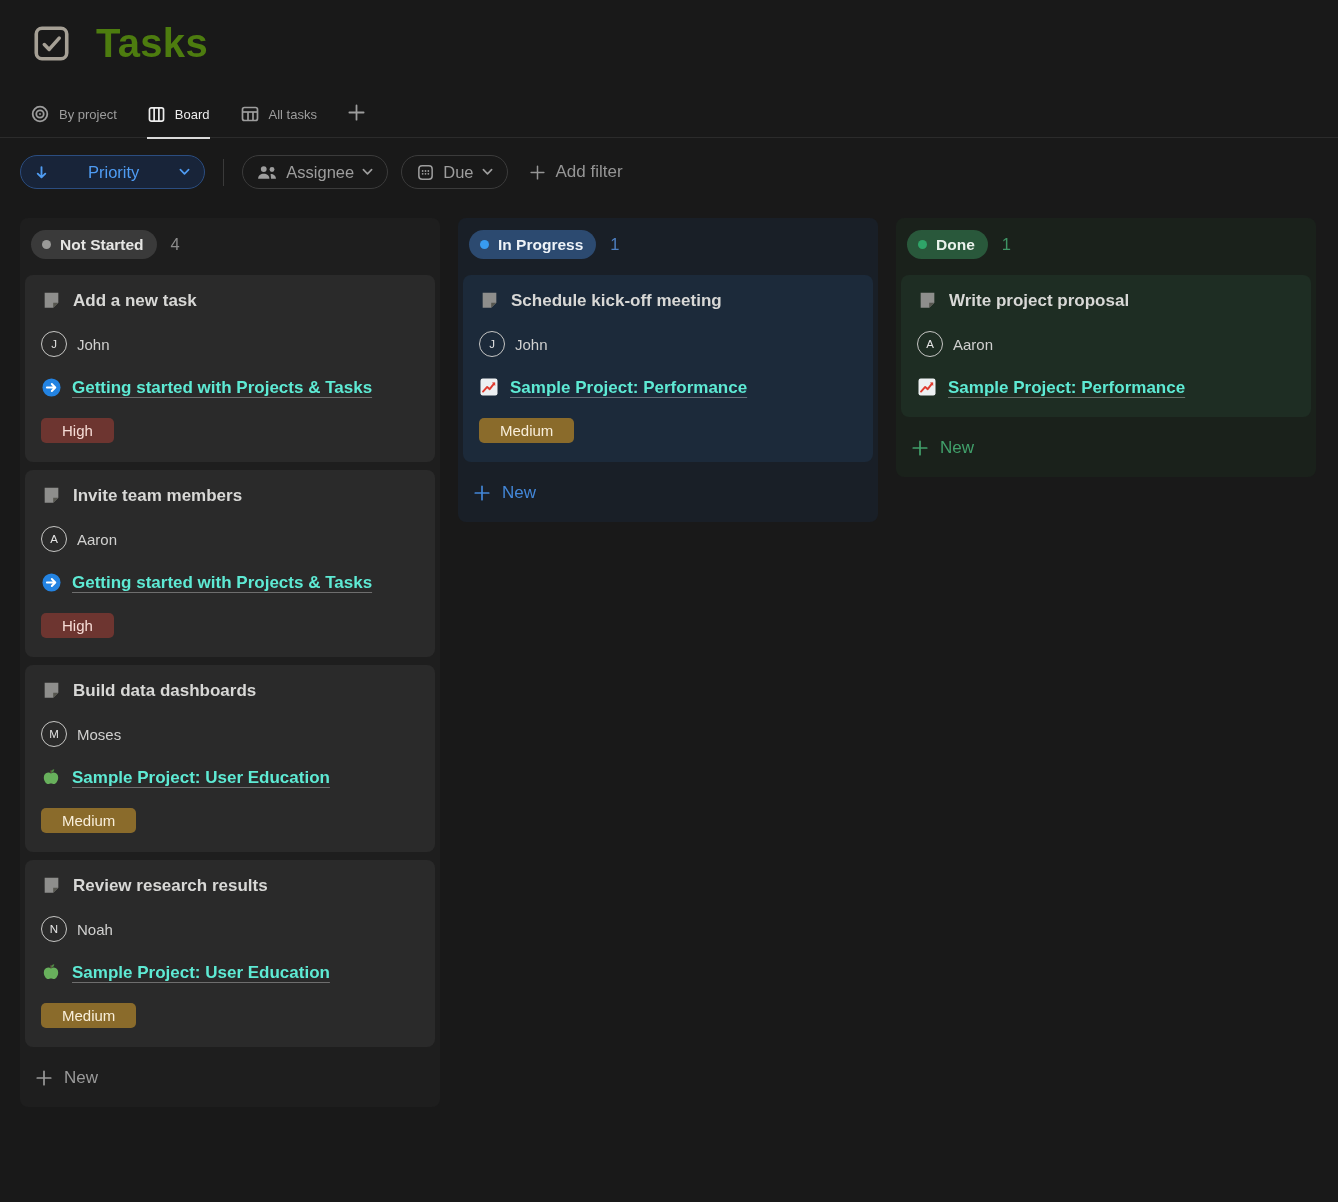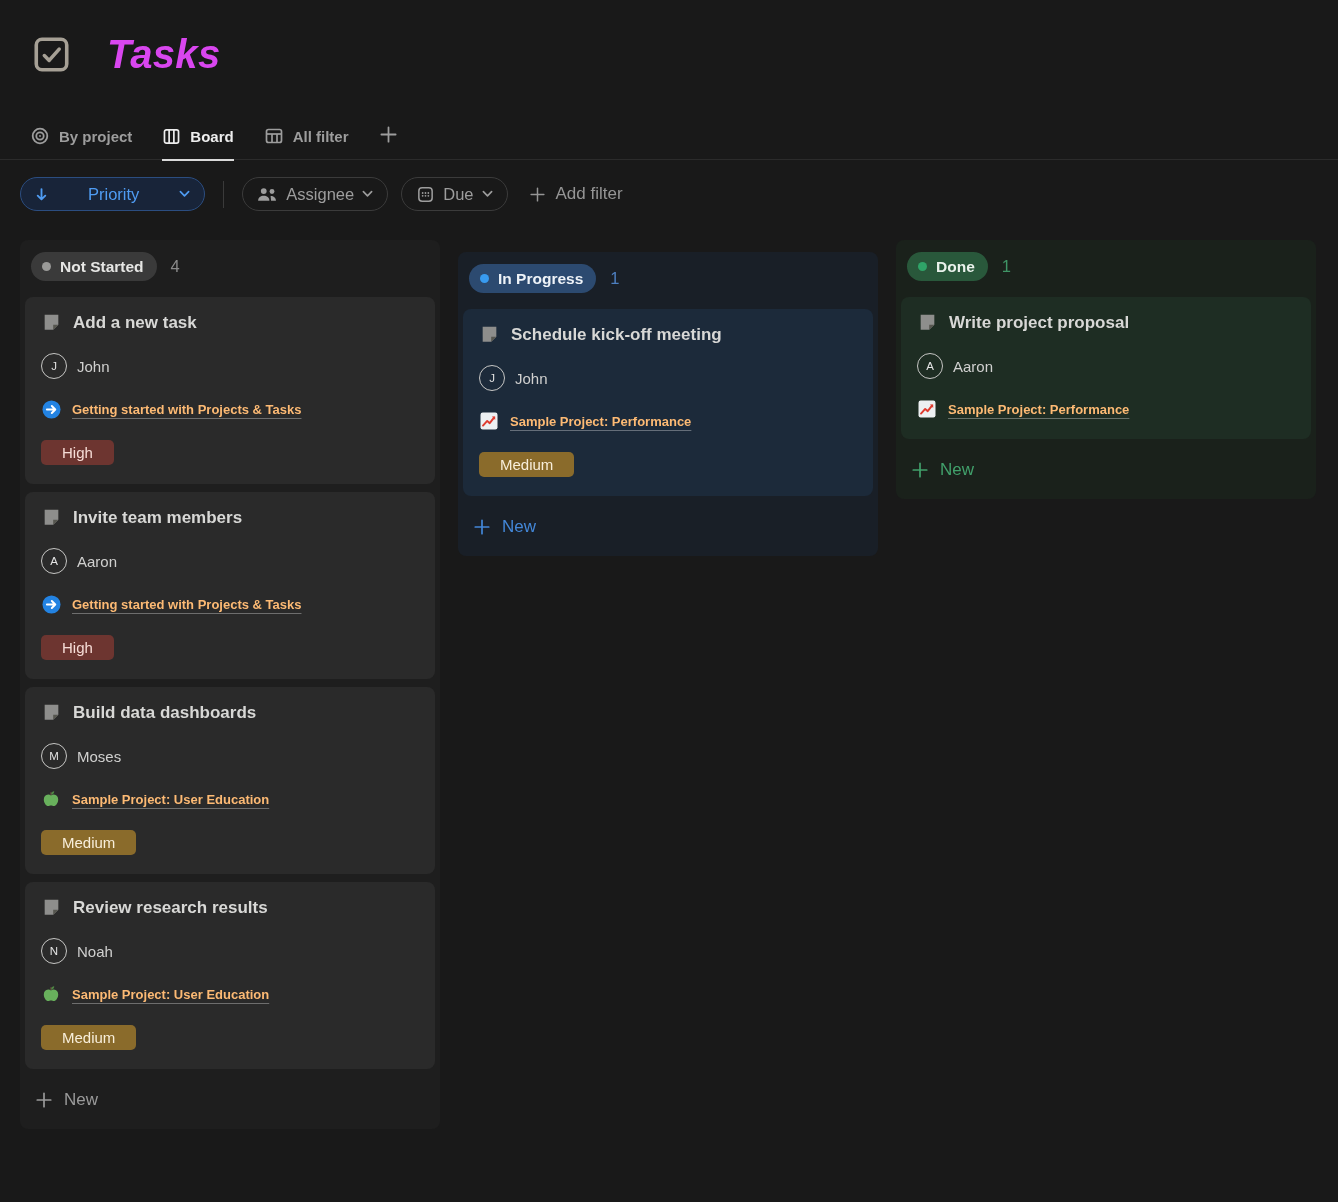--- a/index.html
+++ b/index.html
@@ -7,25 +7,25 @@
   body {
     width:1338px; height:1202px;
     background:#191919;
     font-family:"Liberation Sans", sans-serif;
     overflow:hidden;
     -webkit-font-smoothing:antialiased;
   }
   
   .header { display:flex; align-items:center; gap:18px; padding:16px 0 0 30px; }
   .title-icon { display:flex; }
-  .page-title { font-size:40px; font-weight:700; color:#d946ef; margin:16px; letter-spacing:.3px;font-style:italic; }
+  .page-title { font-size:40px; font-weight:700; color:#4d7c0f; margin:5px; letter-spacing:.3px; }
 
   
   .tabbar { display:flex; align-items:flex-end; gap:30px; margin-top:32px; padding:0 30px; border-bottom:1px solid #2b2b2b; }
-  .tab { display:inline-flex; align-items:center; gap:9px; padding-bottom:13px; font-size:15px; font-weight:700; color:#9d9d9d; cursor:pointer; }
+  .tab { display:inline-flex; align-items:center; gap:9px; padding-bottom:13px; font-size:13px; font-weight:400; color:#9d9d9d; cursor:pointer; }
   .tab svg { flex:none; }
   .tab.active { color:#ededed; border-bottom:2.5px solid #d9d9d9; margin-bottom:-1.5px; }
   .tab-add { color:#9d9d9d; padding-bottom:15px; display:flex; cursor:pointer; }
 
   
   .filterbar { display:flex; align-items:center; gap:13px; margin:17px 0 0 20px; }
   .pill { display:inline-flex; align-items:center; gap:8px; height:34px; padding:0 14px; border-radius:17px; font-size:16.5px; cursor:pointer; }
   .pill-priority { color:#4f9cf3; background:#182439; border:1px solid #2b4d80;gap:40px; }
   .pill-ghost { color:#9d9d9d; border:1px solid #3b3b3b; background:transparent; }
   .vdivider { width:1px; height:27px; background:#3a3a3a; margin:0 5px; }
@@ -38,21 +38,21 @@
   .status-pill { display:inline-flex; align-items:center; gap:9px; height:29px; padding:0 13px 0 11px; border-radius:15px; font-size:15.5px; font-weight:700; cursor:pointer; }
   .dot { width:9px; height:9px; border-radius:50%; flex:none; }
   .count { font-size:16.5px; }
   .cards { display:flex; flex-direction:column; gap:8px; }
   .card { border-radius:8px; padding:15px 16px 19px; cursor:pointer; }
   .card-title { display:flex; align-items:center; gap:11px; font-size:17px; font-weight:700; color:#d8d8d6; }
   .prop-row { margin-top:20px; display:flex; align-items:center; gap:10px; }
   .avatar { width:26px; height:26px; border:1.5px solid #c6c6c4; border-radius:50%; display:flex; align-items:center; justify-content:center; font-size:11.5px; color:#e3e3e3; flex:none; }
   .person-name { font-size:15px; color:#d0d0cf; }
   .proj-icon { width:21px; height:21px; display:flex; flex:none; }
-  .proj-link { font-size:13px; font-weight:700; color:#fdba74; text-decoration:underline; text-decoration-color:rgba(255,255,255,.32); text-decoration-thickness:1px; text-underline-offset:3.5px; cursor:pointer; }
+  .proj-link { font-size:17px; font-weight:700; color:#5eead4; text-decoration:underline; text-decoration-color:rgba(255,255,255,.32); text-decoration-thickness:1px; text-underline-offset:3.5px; cursor:pointer; }
   .tag { display:inline-block; margin-top:20px; padding:4px 21px; border-radius:5px; font-size:15px; }
   .new-row { display:flex; align-items:center; gap:11px; padding:15px 10px 13px; margin-top:6px; font-size:17px; cursor:pointer; }
 </style>
 </head>
 <body>
 
 <div class="header">
   <span class="title-icon">
     <svg width="43" height="43" viewBox="0 0 24 24" fill="none" stroke="#a6a095" stroke-width="2" stroke-linecap="round" stroke-linejoin="round">
         <rect x="3.5" y="3.5" width="17" height="17" rx="3.2"></rect>
@@ -85,21 +85,21 @@
   </div>
   <div class="tab">
     <span style="display:flex">
       <svg width="20" height="20" viewBox="0 0 20 20" fill="none" stroke="currentColor" stroke-width="1.7">
           <rect x="2.5" y="3.5" width="15" height="13" rx="2"></rect>
           <line x1="2.5" y1="8" x2="17.5" y2="8"></line>
           <line x1="8" y1="8" x2="8" y2="16.5"></line>
           <line x1="13" y1="8" x2="13" y2="16.5"></line>
         </svg>
     </span>
-    <span>All filter</span>
+    <span>All tasks</span>
   </div>
   <div class="tab-add">
     <svg width="19" height="19" viewBox="0 0 16 16" stroke="currentColor" stroke-width="1.5" stroke-linecap="round" fill="none">
         <path d="M8 2v12M2 8h12"></path>
       </svg>
   </div>
 </div>
 
 <div class="filterbar">
   <div class="pill pill-priority">
@@ -282,21 +282,21 @@
     </div>
   </div>
       </div>
     <div class="new-row" style="color: rgb(154, 154, 154);">
       <svg width="18" height="18" viewBox="0 0 16 16" stroke="currentColor" stroke-width="1.5" stroke-linecap="round" fill="none">
           <path d="M8 2v12M2 8h12"></path>
         </svg>
       <span>New</span>
     </div>
   </div>
-    <div class="column" style="background: rgb(25, 31, 39); margin-top: 12px;">
+    <div class="column" style="background: rgb(25, 31, 39);">
     <div class="column-head">
       <div class="status-pill" style="background: rgb(44, 74, 112); color: rgb(238, 243, 248);">
         <span class="dot" style="background: rgb(56, 155, 240);"></span>
         <span>In Progress</span>
       </div>
       <span class="count" style="color: rgb(77, 127, 192);">1</span>
     </div>
     <div class="cards">
         <div class="card" style="background: rgb(28, 42, 58);">
     <div class="card-title">

